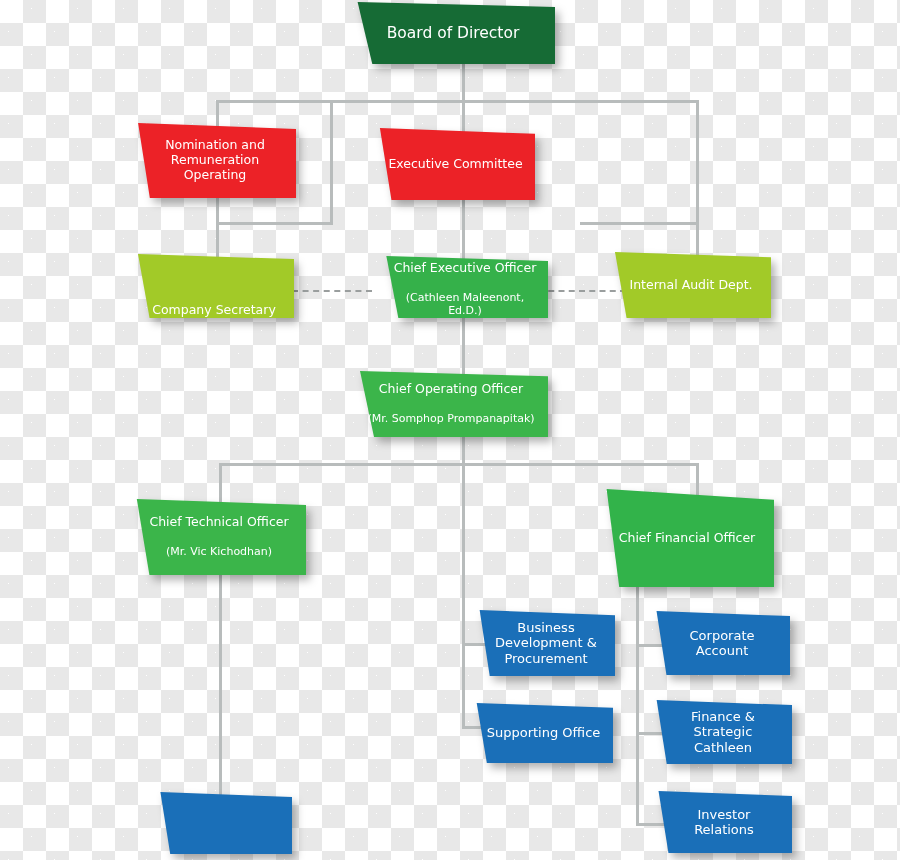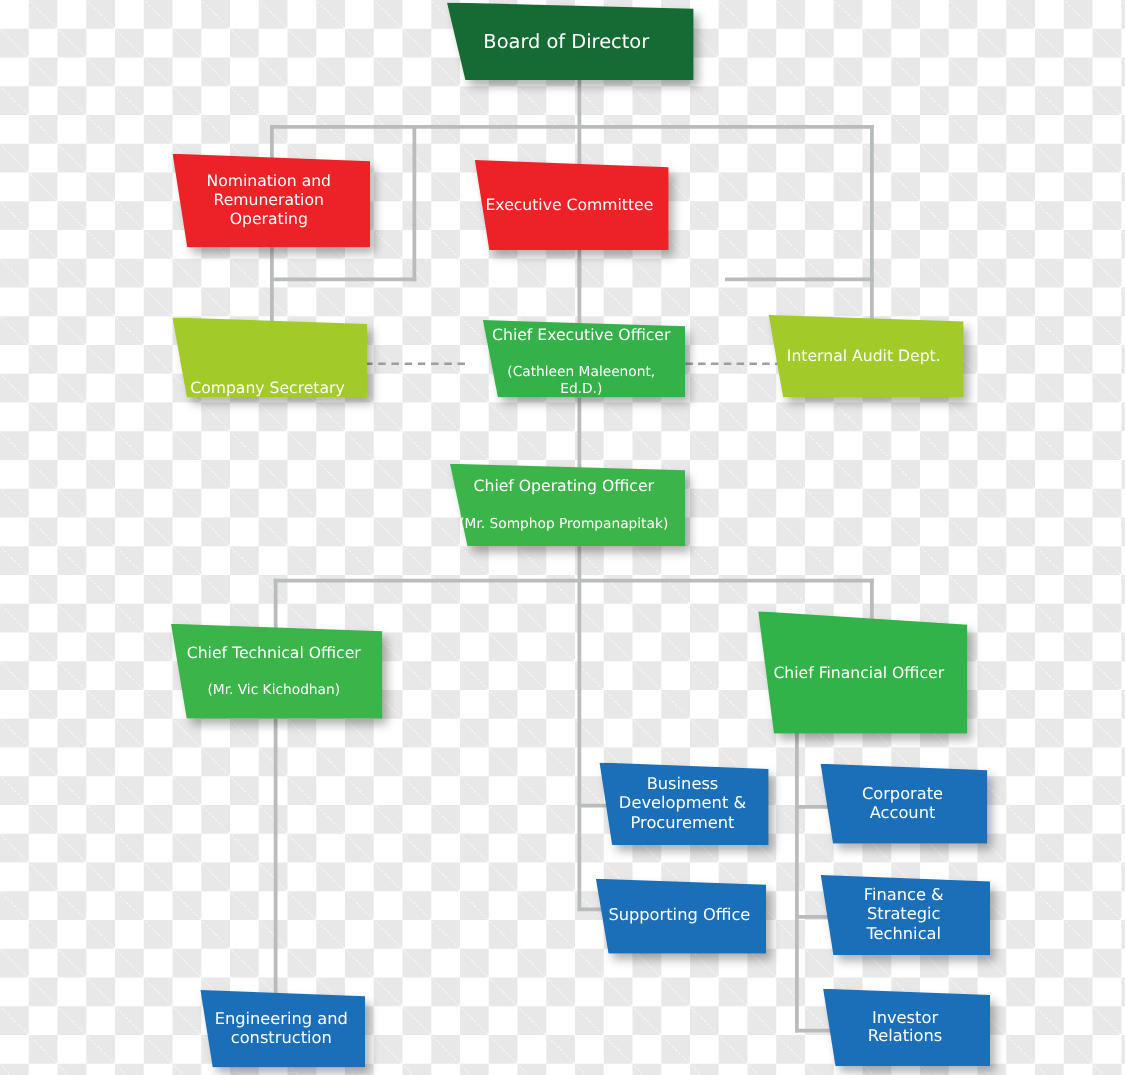--- a/index.html
+++ b/index.html
@@ -183,30 +183,26 @@
     <div class="shape" style="background:#1a6fb8;"></div>
     <div class="lbl">
         <span class="t1">Corporate Account</span>
       </div>
   </div>
 
   <div class="node f12" style="left:648px;top:700px;width:144px;height:64px;">
     <div class="shape" style="background:#1a6fb8;"></div>
     <div class="lbl">
       <span class="t1">Finance &amp; Strategic</span>
-      <span class="t1">Technical</span>
+      <span class="t1">Cathleen</span>
     </div>
   </div>
 
   <div class="node f12" style="left:152px;top:792px;width:140px;height:62px;">
     <div class="shape" style="background:#1a6fb8;"></div>
-    <div class="lbl">
-      <span class="t1">Engineering and</span>
-      <span class="t1">construction</span>
-    </div>
   </div>
 
   <div class="node f12" style="left:650px;top:791px;width:142px;height:62px;align-items:center;">
     <div class="shape" style="background:#1a6fb8;"></div>
     <div class="lbl">
         <span class="t1">Investor Relations</span>
       </div>
   </div>
 
 </div>

